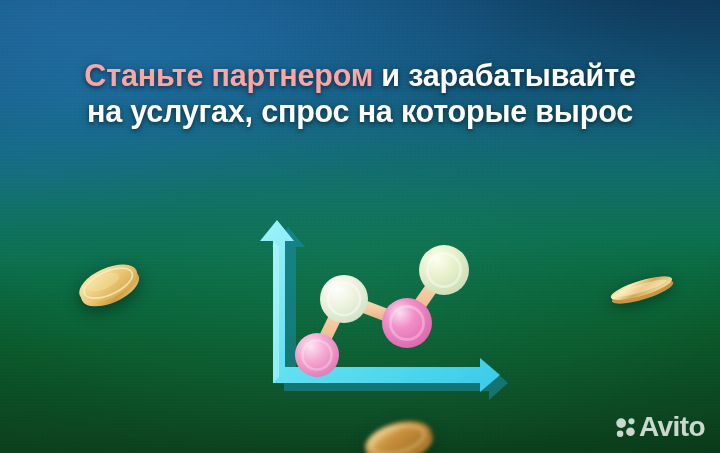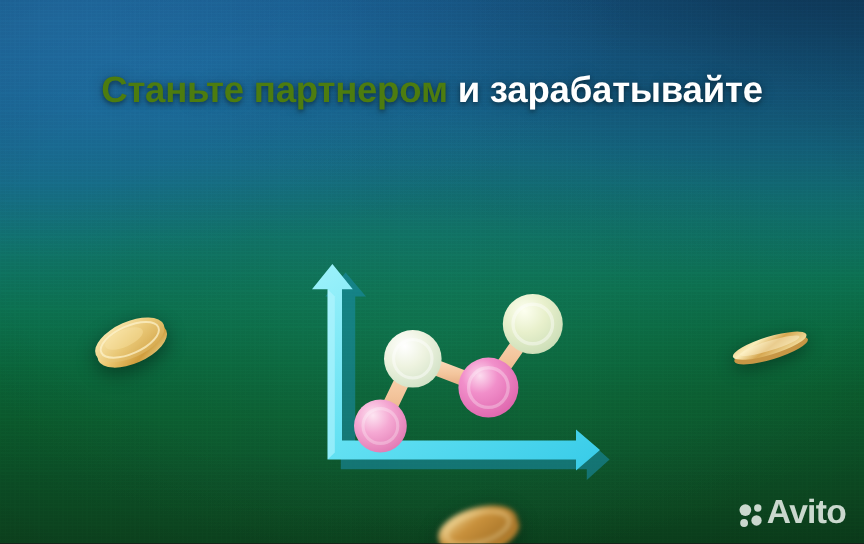--- a/index.html
+++ b/index.html
@@ -89,21 +89,21 @@
     font-weight: 700;
     letter-spacing: -0.2px;
     color: #ffffff;
     text-shadow:
        0 2px 4px rgba(0,0,0,0.45),
        0 0 12px rgba(0,0,0,0.22);
     padding: 0 18px;
     white-space: nowrap;
   }
   .headline .line { display: block; }
-  .hl-accent { color: #4d7c0f; }
+  .hl-accent { color: #fca5a5; }
 
   
   .chart-art {
     position: absolute;
     left: 232px;
     top: 207px;
     width: 276px;
     height: 205px;
   }
   .chart-art svg { display: block; width: 100%; height: 100%; overflow: visible; }
@@ -117,21 +117,21 @@
   .coin-left svg  { filter: drop-shadow(0 5px 8px rgba(0,0,0,0.40)); }
   .coin-right svg { filter: blur(0.5px) drop-shadow(0 4px 7px rgba(0,0,0,0.34)); }
   .coin-bottom svg{ filter: blur(2.1px) drop-shadow(0 4px 8px rgba(0,0,0,0.34)); }
 
   
   .avito-logo {
     position: absolute;
     right: 15px;
     bottom: 12px;
     display: flex;
-    align-items: flex-end;
+    align-items: center;
     gap: 1px;
     opacity: 0.93;
     margin-top: 37px;
   }
   .avito-mark { width: 23px; height: 23px; display: block; }
   .avito-word {
     font-size: 28px;
     font-weight: 700;
     color: #d9e4dc;
     letter-spacing: -0.6px;
@@ -145,20 +145,21 @@
 
   <div class="bg-base"></div>
   <div class="bg-tint-tr"></div>
   <div class="bg-tint-tl"></div>
   <div class="bg-tint-center"></div>
   <div class="bg-vignette"></div>
   <div class="bg-grain"></div>
 
   <div class="headline">
     <span class="line"><span class="hl-accent">Станьте партнером</span><span> и зарабатывайте</span></span>
+    <span class="line">на услугах, спрос на которые вырос</span>
   </div>
 
   <div class="chart-art">
     <svg viewBox="0 0 276 205" xmlns="http://www.w3.org/2000/svg" aria-hidden="true">
       <defs>
         <linearGradient id="axGrad" x1="0" y1="0" x2="1" y2="1">
           <stop offset="0%" stop-color="#9ff2fb"></stop>
           <stop offset="45%" stop-color="#66e2f3"></stop>
           <stop offset="100%" stop-color="#37cbe8"></stop>
         </linearGradient>

